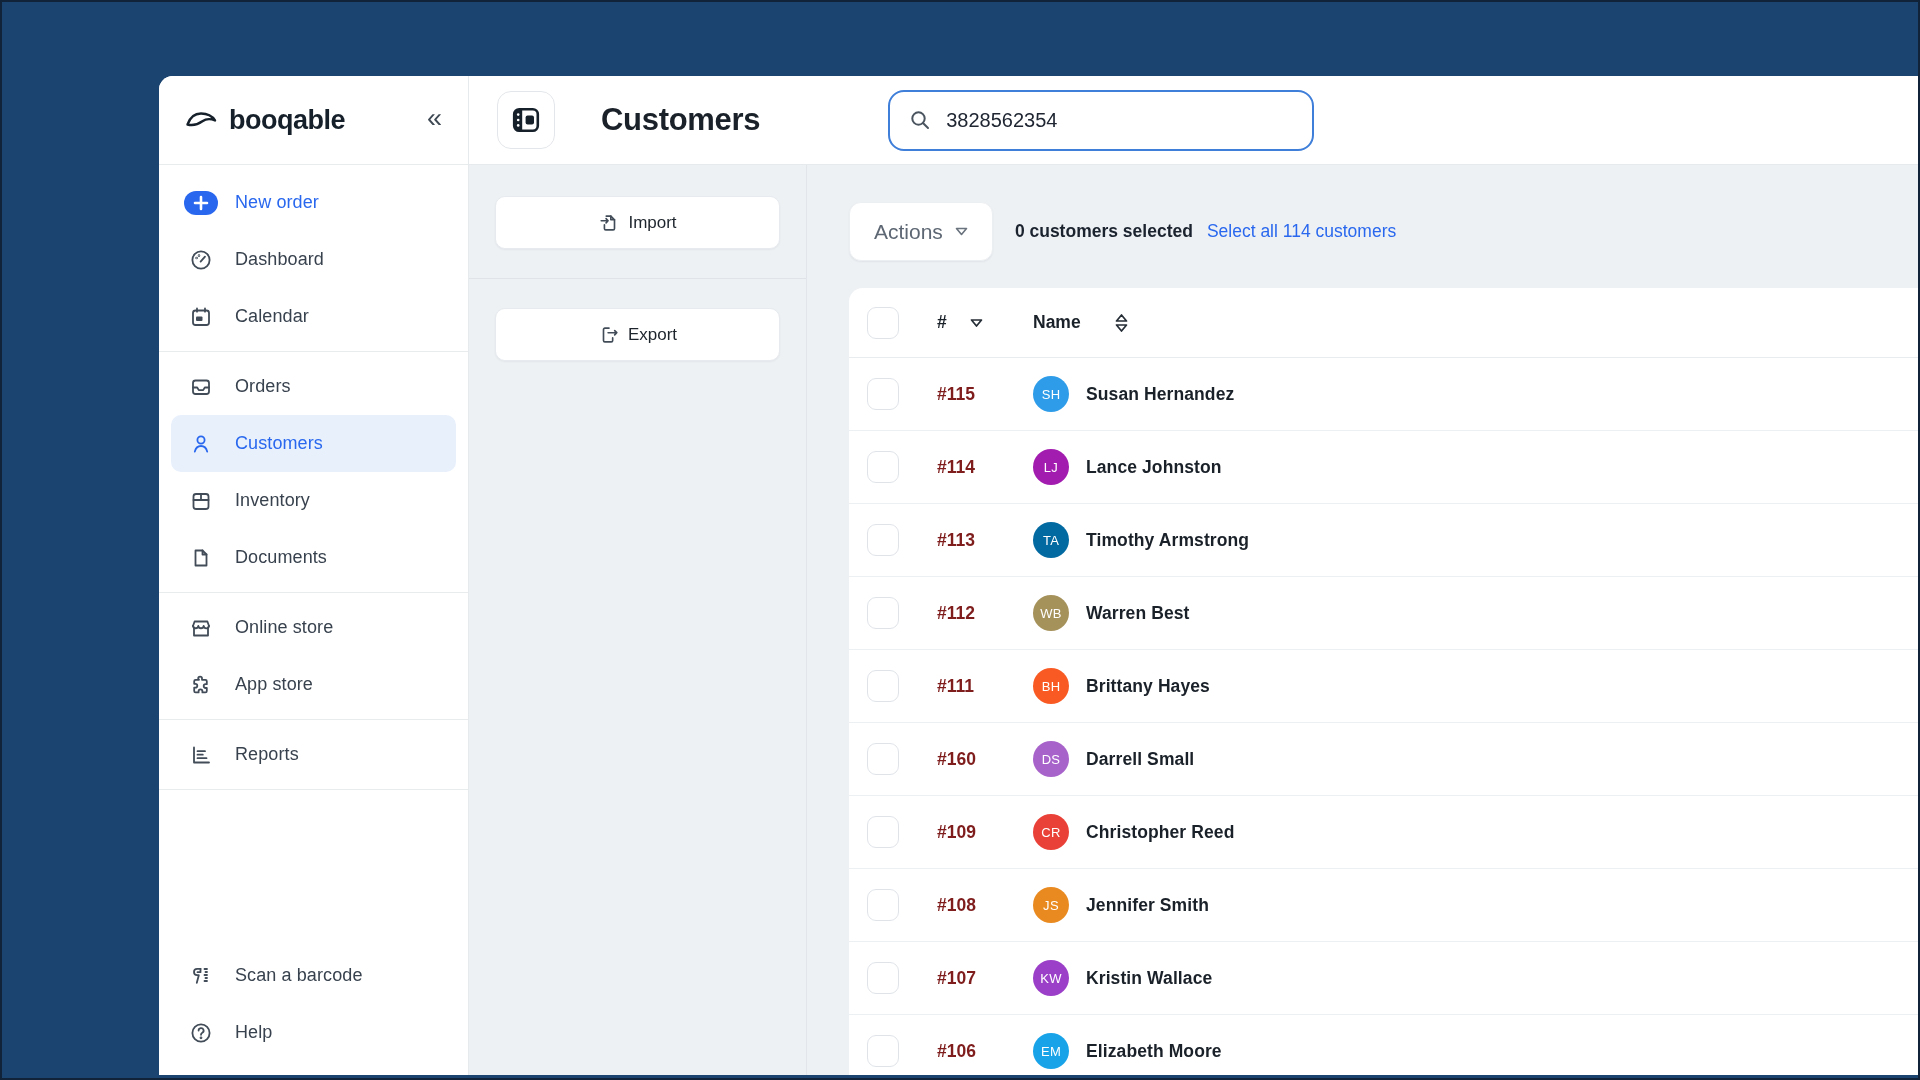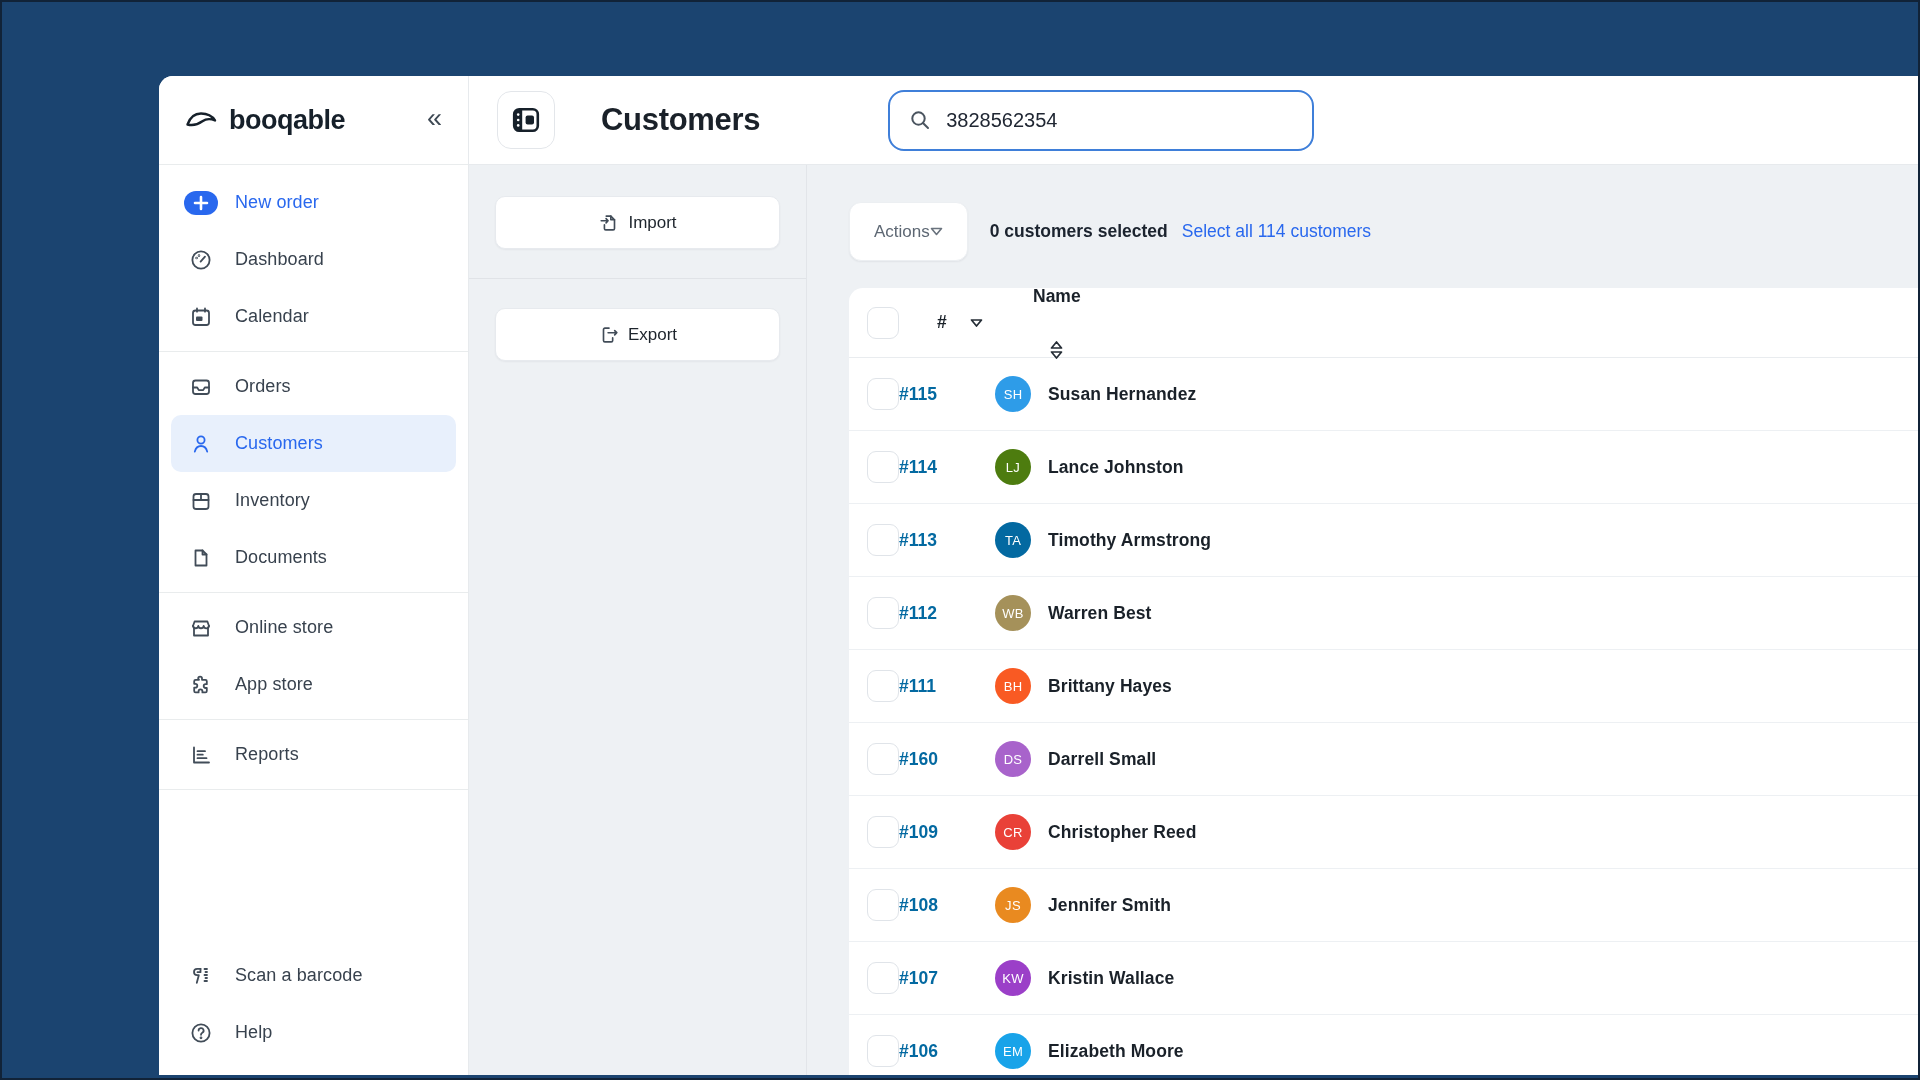--- a/index.html
+++ b/index.html
@@ -42,31 +42,31 @@
   .search-box { margin-left:128px; width:426px; height:61px; border:2px solid #3f7fd9; border-radius:16px; background:#fff; display:flex; align-items:center; padding:0 18px; }
   .search-box input { border:none; outline:none; font-size:20px; color:#202733; margin-left:14px; width:330px; font-family:"Liberation Sans",sans-serif; background:transparent;}
   .body-area { flex:1; display:flex; min-height:0; }
   
   .subpanel { width:338px; flex:0 0 338px; background:#eef1f4; border-right:1px solid #e2e5e9; padding:31px 26px 0 26px; }
   .panel-btn { width:100%; height:53px; background:#fff; border:1px solid #e7eaee; border-radius:10px; box-shadow:0 1px 2px rgba(16,24,40,.05); display:flex; align-items:center; justify-content:center; gap:8px; font-size:17px; font-weight:500; color:#1d242c; cursor:pointer; }
   .panel-divider { border-top:1px solid #e0e3e7; margin:29px -26px; }
   
   .main { flex:1; background:#eef1f4; display:flex; flex-direction:column; min-width:0; }
   .toolbar { flex:0 0 123px; display:flex; align-items:center; padding-left:42px; padding-top:10px; }
-  .actions-btn { height:59px; padding:0 24px; background:#fff; border:1px solid #eceff2; border-radius:12px; box-shadow:0 1px 2px rgba(16,24,40,.06); display:flex; align-items:center; gap:0; font-size:17px; font-weight:500; color:#5d6773; cursor:pointer; }
+  .actions-btn { height:59px; padding:0 24px; background:#fff; border:1px solid #eceff2; border-radius:12px; box-shadow:0 1px 2px rgba(16,24,40,.06); display:flex; align-items:center; gap:12px; font-size:21px; font-weight:500; color:#5d6773; cursor:pointer; }
   .sel-text { margin-left:22px; font-size:17.5px; font-weight:600; color:#1b232e; }
   .sel-link { margin-left:14px; font-size:17.5px; font-weight:500; color:#2968ee; cursor:pointer; text-decoration:none; }
   .card { flex:1; margin-left:42px; background:#fff; border-top-left-radius:14px; overflow:hidden; display:flex; flex-direction:column; }
   .thead { height:70px; flex:0 0 70px; display:flex; align-items:center; padding-left:18px; border-bottom:1px solid #e9ecef; }
   .checkbox { width:32px; height:32px; flex:0 0 32px; background:#fff; border:1.5px solid #e0e4e9; border-radius:9px; cursor:pointer; }
   .col-num { width:96px; margin-left:38px; display:flex; align-items:center; gap:22px; }
-  .col-name { display:flex; align-items:center; gap:33px;flex-direction:column; }
+  .col-name { display:flex; align-items:center; gap:33px; }
   .hdr-lbl { font-size:17.5px; font-weight:700; color:#1a2129; }
   .trow { height:73px; flex:0 0 73px; display:flex; align-items:center; padding-left:18px; border-bottom:1px solid #edf0f3; }
-  .num { width:96px; font-size:17.5px; font-weight:700; color:#0369a1; }
+  .num { width:96px; margin-left:38px; font-size:17.5px; font-weight:700; color:#7f1d1d; }
   .avatar { width:36px; height:36px; border-radius:50%; display:flex; align-items:center; justify-content:center; color:#fff; font-size:13px; font-weight:400; letter-spacing:.3px; flex:0 0 36px;}
   .cname { margin-left:17px; font-size:17.5px; font-weight:700; color:#1a2129; letter-spacing:.1px;}
   svg.sort { fill:none; stroke:#242c35; stroke-width:1.7; stroke-linejoin:round; }
 </style>
 </head>
 <body>
 
 <div class="window">
 
   <aside class="sidebar">
@@ -285,21 +285,21 @@
   <div class="trow">
     <span class="checkbox"></span>
     <span class="num">#115</span>
     <span class="avatar" style="background: rgb(46, 156, 232);">SH</span>
     <span class="cname">Susan Hernandez</span>
   </div>
 
   <div class="trow">
     <span class="checkbox"></span>
     <span class="num">#114</span>
-    <span class="avatar" style="background: #4d7c0f;">LJ</span>
+    <span class="avatar" style="background: #a21caf;">LJ</span>
     <span class="cname">Lance Johnston</span>
   </div>
 
   <div class="trow">
     <span class="checkbox"></span>
     <span class="num">#113</span>
     <span class="avatar" style="background: #0369a1;">TA</span>
     <span class="cname">Timothy Armstrong</span>
   </div>
 

